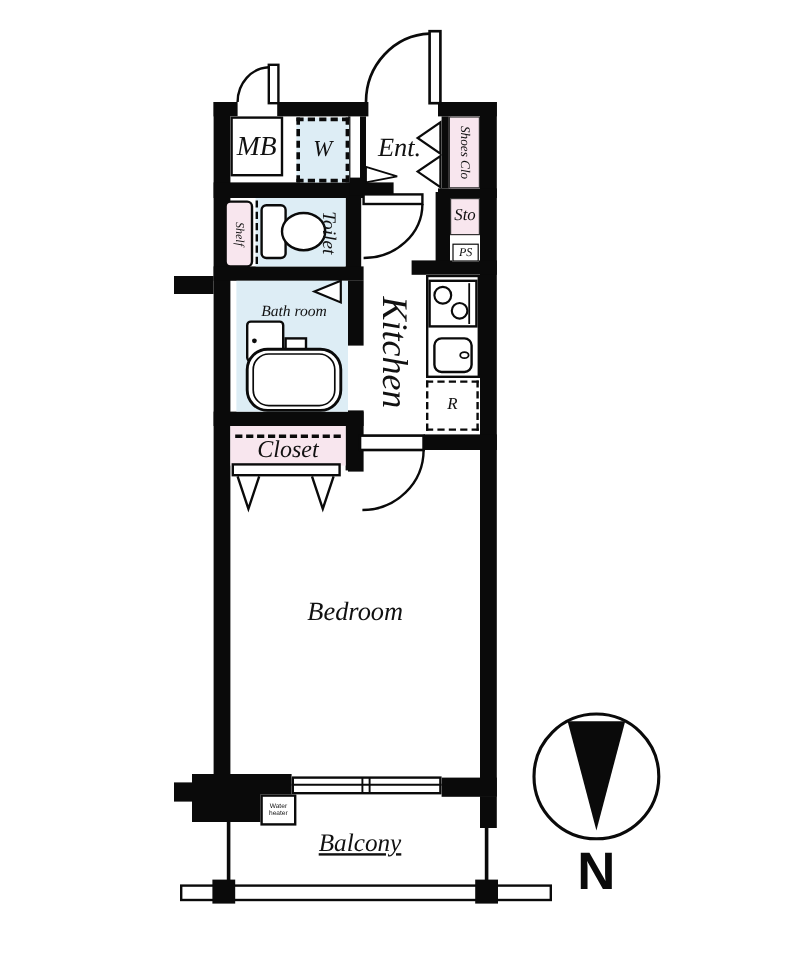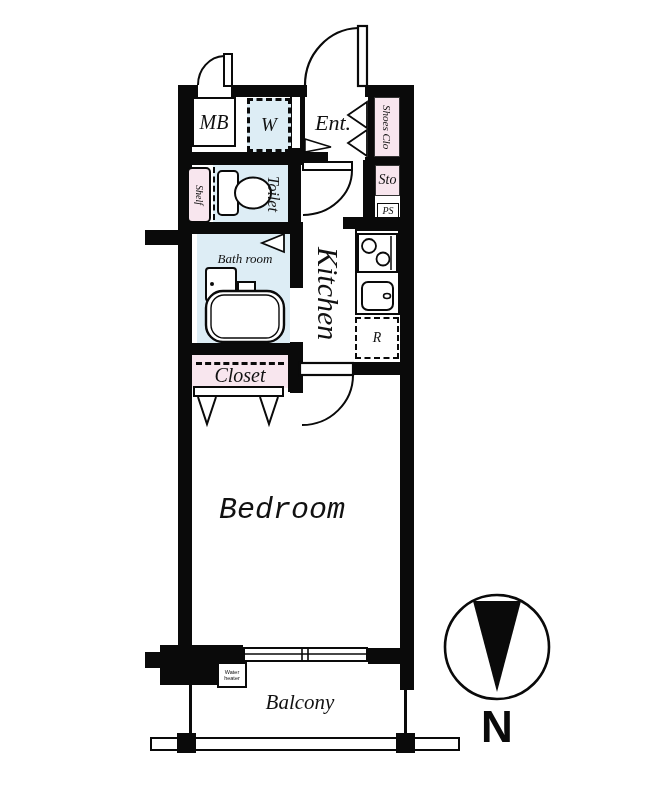--- a/index.html
+++ b/index.html
@@ -112,30 +112,30 @@
     <ellipse cx="387" cy="296" rx="3.5" ry="2.5" fill="none" stroke="#0a0a0a" stroke-width="1.5"></ellipse>
 
     <line x1="243" y1="654" x2="368" y2="654" stroke="#0a0a0a" stroke-width="1.6"></line>
     <line x1="302" y1="648" x2="302" y2="661" stroke="#0a0a0a" stroke-width="1.6"></line>
     <line x1="308" y1="648" x2="308" y2="661" stroke="#0a0a0a" stroke-width="1.6"></line>
 
     <circle cx="497" cy="647" r="52" fill="#fff" stroke="#0a0a0a" stroke-width="2.6"></circle>
     <polygon points="473,601 521,601 497,692" fill="#0a0a0a"></polygon>
   </svg>
 
-  <div class="lbl" style="left:192px;top:97px;width:44px;height:50px;font-size:20px;">MB</div>
+  <div class="lbl" style="left:192px;top:97px;width:44px;height:50px;font-size:23px;">MB</div>
   <div class="lbl" style="left:247px;top:98px;width:44px;height:54px;font-size:19px;">W</div>
   <div class="lbl" style="left:300px;top:108px;width:66px;height:30px;font-size:22px;">Ent.</div>
   <div class="lbl vlbl" style="left:374px;top:97px;width:26px;height:60px;font-size:11px;">Shoes Clo</div>
   <div class="lbl vlbl" style="left:262px;top:167px;width:22px;height:54px;font-size:16px;">Toilet</div>
   <div class="lbl vlbl" style="left:187px;top:167px;width:24px;height:56px;font-size:10px;">Shelf</div>
   <div class="lbl" style="left:375px;top:165px;width:25px;height:31px;font-size:14px;">Sto</div>
   <div class="lbl" style="left:377px;top:203px;width:22px;height:15px;font-size:10px;">PS</div>
   <div class="lbl" style="left:205px;top:238px;width:80px;height:42px;font-size:13px;">Bath room</div>
   <div class="lbl vlbl" style="left:310px;top:228px;width:36px;height:132px;font-size:30px;">Kitchen</div>
   <div class="lbl" style="left:355px;top:317px;width:44px;height:42px;font-size:14px;">R</div>
   <div class="lbl" style="left:192px;top:364px;width:96px;height:22px;font-size:20px;">Closet</div>
-  <div class="lbl" style="left:176px;top:492px;width:212px;height:36px;font-size:30px;font-family:Liberation Mono, monospace;">Bedroom</div>
-  <div class="lbl" style="left:200px;top:688px;width:200px;height:28px;font-size:21px;">Balcony</div>
+  <div class="lbl" style="left:190px;top:492px;width:212px;height:36px;font-size:22px;">Bedroom</div>
+  <div class="lbl" style="left:200px;top:688px;width:200px;height:28px;font-size:21px;text-decoration:underline;">Balcony</div>
   <div class="lbl" style="left:219px;top:664px;width:26px;height:22px;font-size:5.5px;font-style:normal;font-family:'Liberation Sans',sans-serif;">Water heater</div>
   <div class="nlbl" style="left:473px;top:701px;width:48px;height:52px;font-size:44px;">N</div>
 
 </div>
 
 </body></html>

